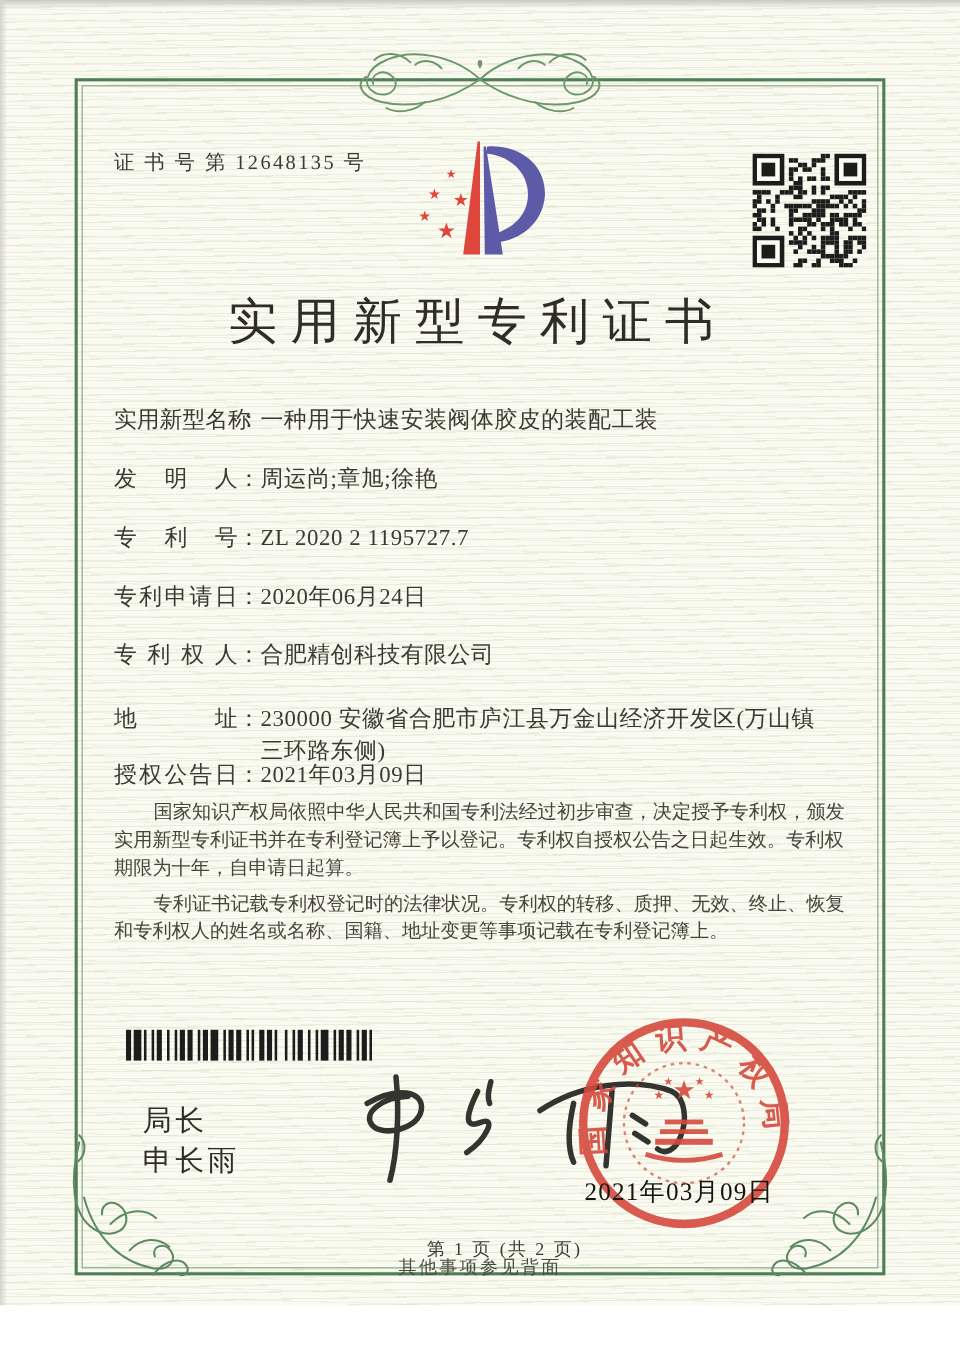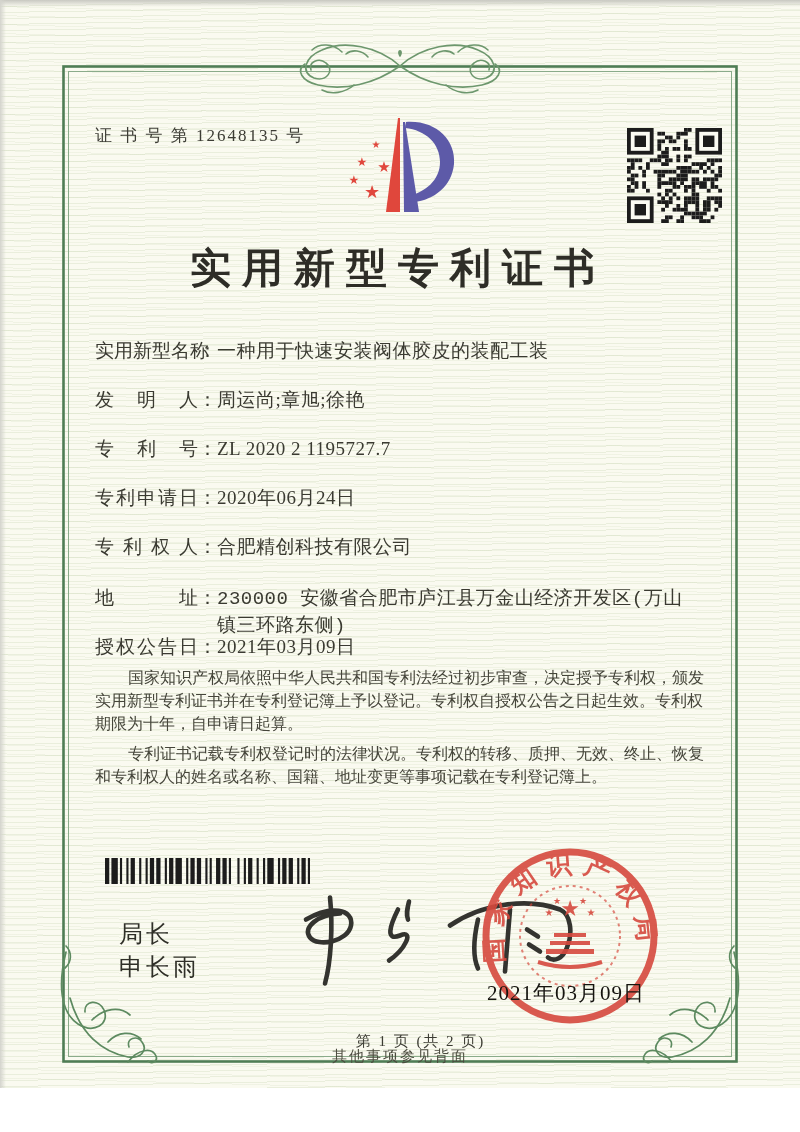--- a/index.html
+++ b/index.html
@@ -11,29 +11,29 @@
       repeating-linear-gradient(181.5deg, rgba(168,190,140,0.12) 0 1px, rgba(0,0,0,0) 1px 9px);
     font-family:"Liberation Serif","DejaVu Serif",serif;
     color:#3a3a31;
   }
   .scan-edge-top{position:absolute;left:0;top:0;width:100%;height:7px;
     background:linear-gradient(#c9c9c2,rgba(201,201,194,0));}
   .scan-edge-left{position:absolute;left:0;top:0;width:6px;height:100%;
     background:linear-gradient(90deg,#d4d4cd,rgba(212,212,205,0));}
   .abs{position:absolute;}
   .cert-number{left:95px;top:124px;font-size:17px;letter-spacing:2px;color:#3c3c34;}
-  .title{left:0;right:4px;top:241px;text-align:center;font-size:41px;font-weight:bold;
+  .title{left:0;right:4px;top:241px;text-align:center;font-size:41px;font-weight:normal;
     letter-spacing:11px;color:#2e2d27;}
   .fields{left:95px;top:341px;width:614px;font-size:19px;}
   .row{margin-bottom:29px;line-height:20px;white-space:nowrap;}
   .row .lbl{display:inline-block;width:103px;text-align:justify;text-align-last:justify;
     vertical-align:top;}
   .row .colon{display:inline-block;vertical-align:top;}
   .row .val{display:inline-block;vertical-align:top;letter-spacing:0.5px;}
-  .row.addr{white-space:normal;line-height:27px;margin-bottom:-3px;display:flex;font-family:Liberation Mono, monospace;}
+  .row.addr{white-space:normal;line-height:27px;margin-bottom:-3px;display:flex;}
   .row.addr .val{max-width:478px;white-space:normal;}
   .row.grant{position:relative;white-space:nowrap;}
   .grant-no-group{position:absolute;left:380px;top:0;}
   .paras{left:95px;top:666px;width:616px;font-size:16px;line-height:23px;
     color:#45453a;}
   .paras p{margin:0 0 7px 0;text-indent:33px;}
   .barcode{left:105px;top:858px;width:205px;height:26px;}
   .qr{left:627px;top:128px;width:95px;height:95px;}
   .logo{left:342px;top:114px;width:120px;height:104px;}
   .signer-title{left:119px;top:918px;font-size:24px;letter-spacing:3px;color:#2f2f28;}

